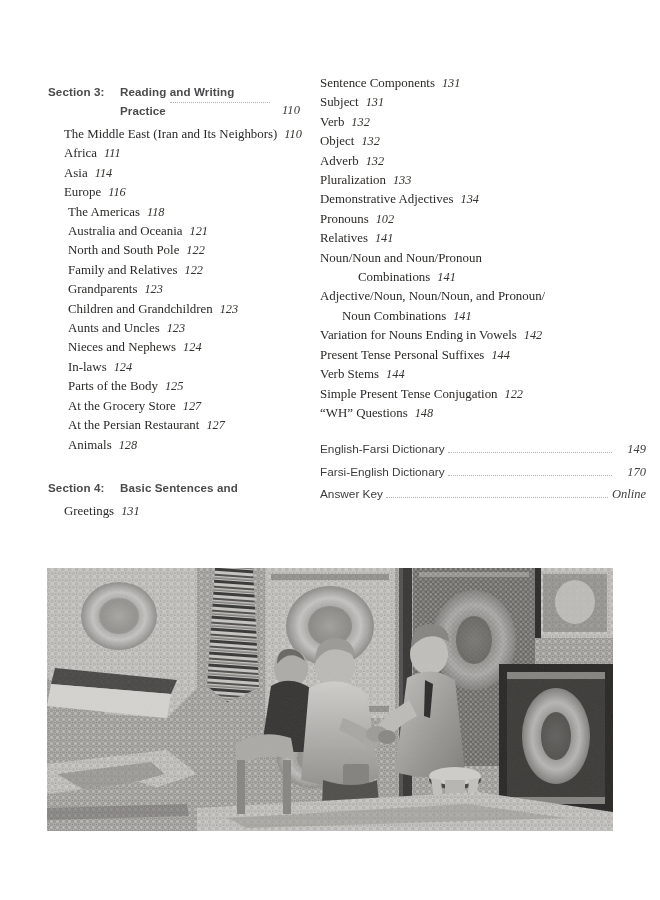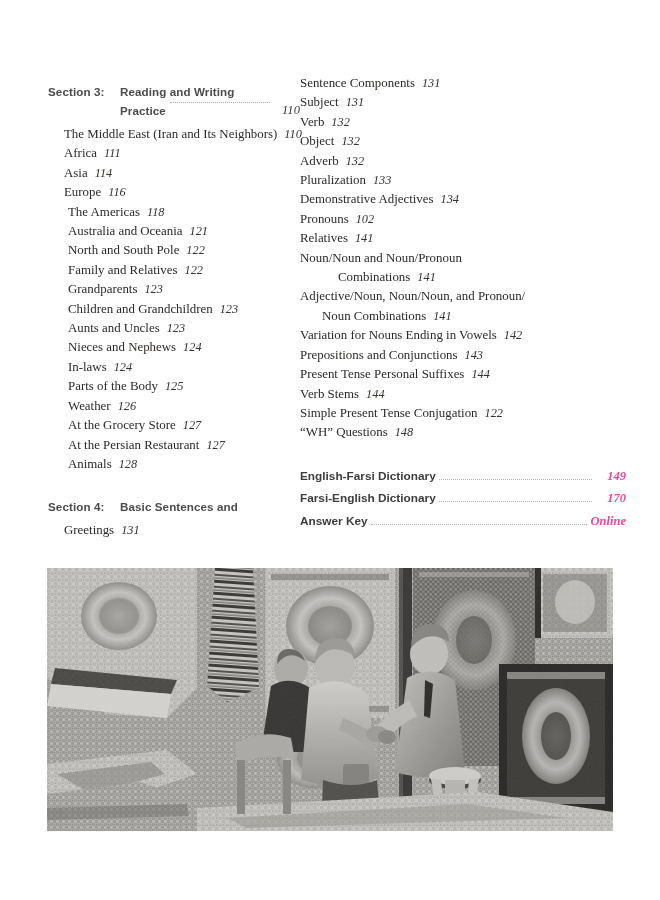--- a/index.html
+++ b/index.html
@@ -23,20 +23,21 @@
     height: 900px;
   }
 
   .toc-columns {
     position: absolute;
     left: 0;
     top: 74px;
     width: 660px;
     display: flex;
     align-items: flex-start;
+    gap: 20px;
   }
   .col-left {
     width: 300px;
     padding-left: 48px;
     box-sizing: border-box;
   }
   .col-right {
     width: 340px;
     padding-left: 0px;
     box-sizing: border-box;
@@ -110,44 +111,43 @@
   .left-entries .entry.sub { padding-left: 4px; }
 
   .right-entries .entry { }
   .right-entries .indent1 { padding-left: 38px; }
   .right-entries .indent2 { padding-left: 22px; }
 
   .gap-block { height: 15px; }
 
   
   .backmatter {
-    margin-top: 22px;
+    margin-top: 15px;
     padding-right: 14px;
-    font-weight: bold;
   }
   .bm-row {
     display: flex;
     align-items: baseline;
     font-family: "Liberation Sans", sans-serif;
     font-size: 11.8px;
     color: #3c3c3e;
     line-height: 22.5px;
   }
   .bm-label { white-space: nowrap; }
   .bm-leader {
     flex: 1 1 auto;
     height: 1px;
     margin: 0 4px 3px 3px;
     border-bottom: 1.2px dotted #b6b4b2;
   }
   .bm-page {
     font-family: "Liberation Serif", serif;
     font-style: italic;
     font-size: 12.5px;
-    color: #ec4899;
+    color: #404040;
     white-space: nowrap;
     text-align: right;
     min-width: 30px;
   }
 
   
   .photo-frame {
     position: absolute;
     left: 47px;
     top: 568px;
@@ -190,21 +190,20 @@
         <div class="entry sub"><span>The Americas</span><span class="num">118</span></div>
         <div class="entry sub"><span>Australia and Oceania</span><span class="num">121</span></div>
         <div class="entry sub"><span>North and South Pole</span><span class="num">122</span></div>
         <div class="entry sub"><span>Family and Relatives</span><span class="num">122</span></div>
         <div class="entry sub"><span>Grandparents</span><span class="num">123</span></div>
         <div class="entry sub"><span>Children and Grandchildren</span><span class="num">123</span></div>
         <div class="entry sub"><span>Aunts and Uncles</span><span class="num">123</span></div>
         <div class="entry sub"><span>Nieces and Nephews</span><span class="num">124</span></div>
         <div class="entry sub"><span>In-laws</span><span class="num">124</span></div>
         <div class="entry sub"><span>Parts of the Body</span><span class="num">125</span></div>
-        <div class="entry sub"><span>Weather</span><span class="num">126</span></div>
         <div class="entry sub"><span>At the Grocery Store</span><span class="num">127</span></div>
         <div class="entry sub"><span>At the Persian Restaurant</span><span class="num">127</span></div>
         <div class="entry sub"><span>Animals</span><span class="num">128</span></div>
       </div>
 
       <div class="gap-block"></div>
 
       <div class="section-block">
         <div class="section-row">
           <span class="section-label">Section 4:</span>
@@ -231,21 +230,20 @@
         <div class="entry"><span>Pronouns</span><span class="num">102</span></div>
         <div class="entry"><span>Relatives</span><span class="num">141</span></div>
 
         <div class="entry"><span>Noun/Noun and Noun/Pronoun</span></div>
         <div class="entry indent1"><span>Combinations</span><span class="num">141</span></div>
 
         <div class="entry"><span>Adjective/Noun, Noun/Noun, and Pronoun/</span></div>
         <div class="entry indent2"><span>Noun Combinations</span><span class="num">141</span></div>
 
         <div class="entry"><span>Variation for Nouns Ending in Vowels</span><span class="num">142</span></div>
-        <div class="entry"><span>Prepositions and Conjunctions</span><span class="num">143</span></div>
         <div class="entry"><span>Present Tense Personal Suffixes</span><span class="num">144</span></div>
         <div class="entry"><span>Verb Stems</span><span class="num">144</span></div>
         <div class="entry"><span>Simple Present Tense Conjugation</span><span class="num">122</span></div>
         <div class="entry"><span>“WH” Questions</span><span class="num">148</span></div>
       </div>
 
       <div class="backmatter">
         <div class="bm-row">
           <span class="bm-label">English-Farsi Dictionary</span>
           <span class="bm-leader"></span>

